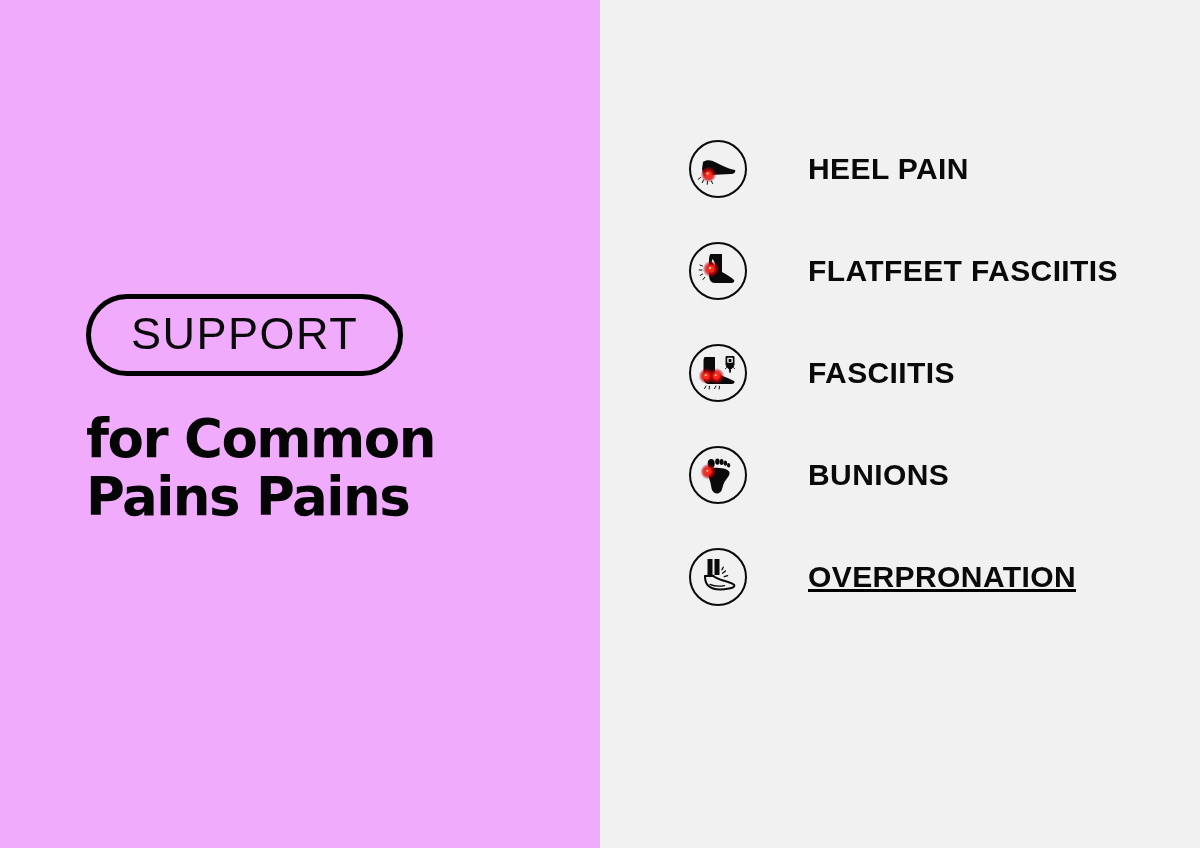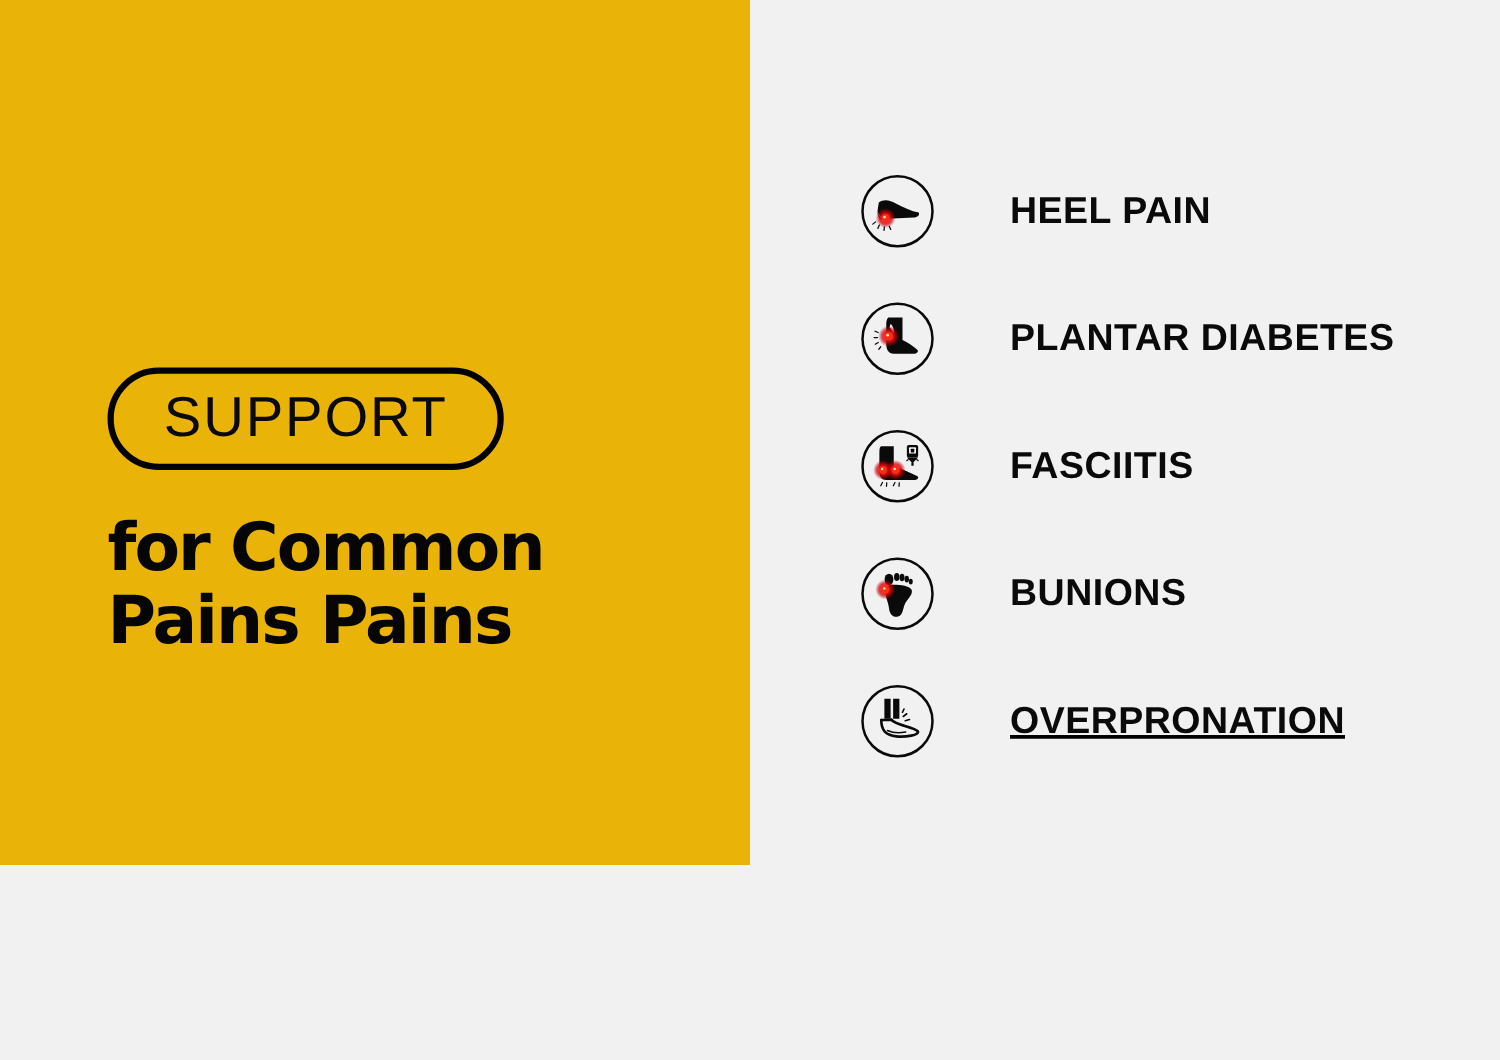--- a/index.html
+++ b/index.html
@@ -19,22 +19,22 @@
     width: 1200px;
     height: 848px;
     display: flex;
     background: #f1f1f1;
   }
 
   
   .left-panel {
     position: relative;
     width: 600px;
-    height: 692px;
-    background: #eab308;
+    height: 848px;
+    background: #f0abfc;
     flex: 0 0 600px;
   }
 
   .left-inner {
     position: absolute;
     left: 86px;
     top: 294px;
     width: 470px;
   }
 
@@ -190,21 +190,21 @@
             <circle cx="16" cy="21" r="3.2" fill="#ff2a18"></circle>
             <circle cx="15.1" cy="20.1" r="1.1" fill="#ffe9a8"></circle>
             <g stroke="#0a0a0a" stroke-width="1" stroke-linecap="round">
               <line x1="7.5" y1="18" x2="5" y2="17"></line>
               <line x1="7" y1="22" x2="4.2" y2="22"></line>
               <line x1="7.6" y1="26" x2="5.2" y2="27.4"></line>
               <line x1="9.6" y1="29.4" x2="8" y2="31.5"></line>
             </g>
           </svg>
         </span>
-        <span class="condition-label">PLANTAR DIABETES</span>
+        <span class="condition-label">FLATFEET FASCIITIS</span>
       </div>
 
       <div class="condition-row">
         <span class="icon-circle">
           <svg width="48" height="48" viewBox="0 0 48 48" aria-hidden="true">
             <defs>
               <radialGradient id="glowC" cx="50%" cy="50%" r="50%">
                 <stop offset="0%" stop-color="#fff3b0"></stop>
                 <stop offset="28%" stop-color="#ff2b12"></stop>
                 <stop offset="62%" stop-color="#d0000a" stop-opacity="0.75"></stop>

